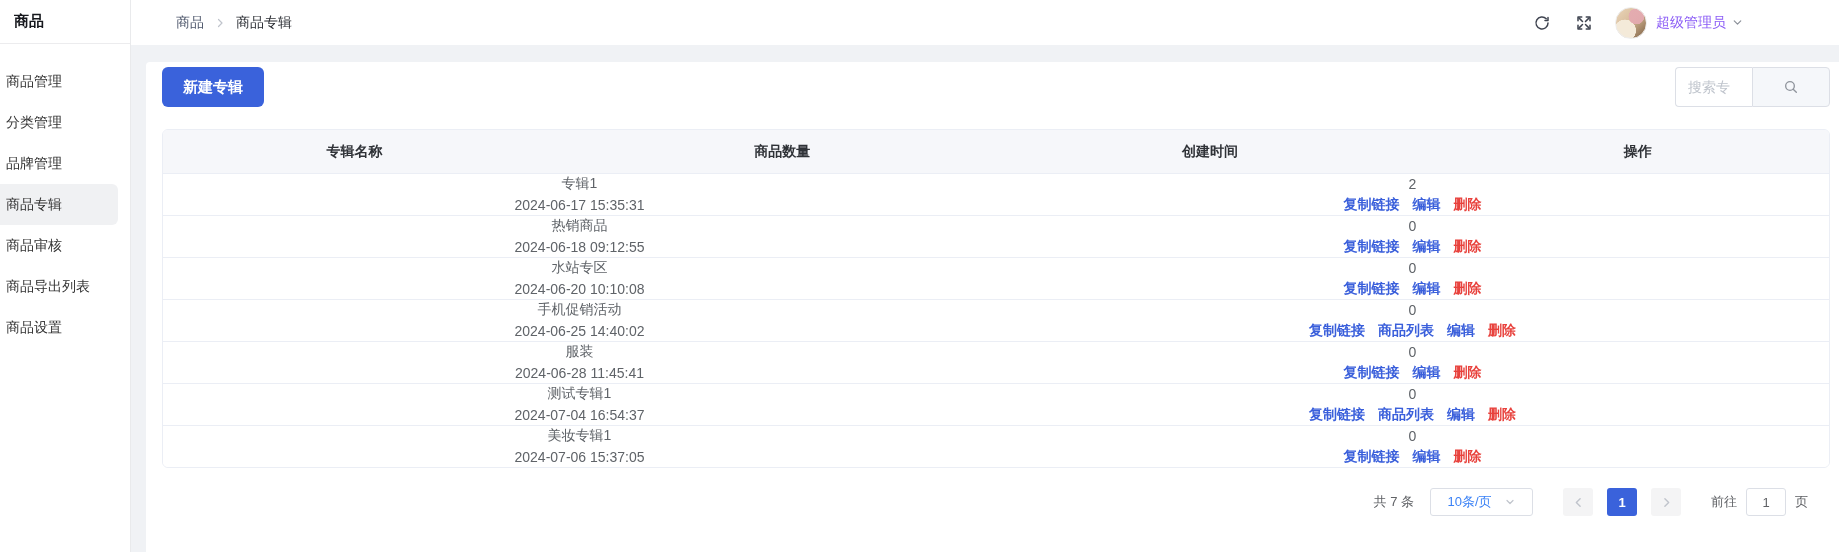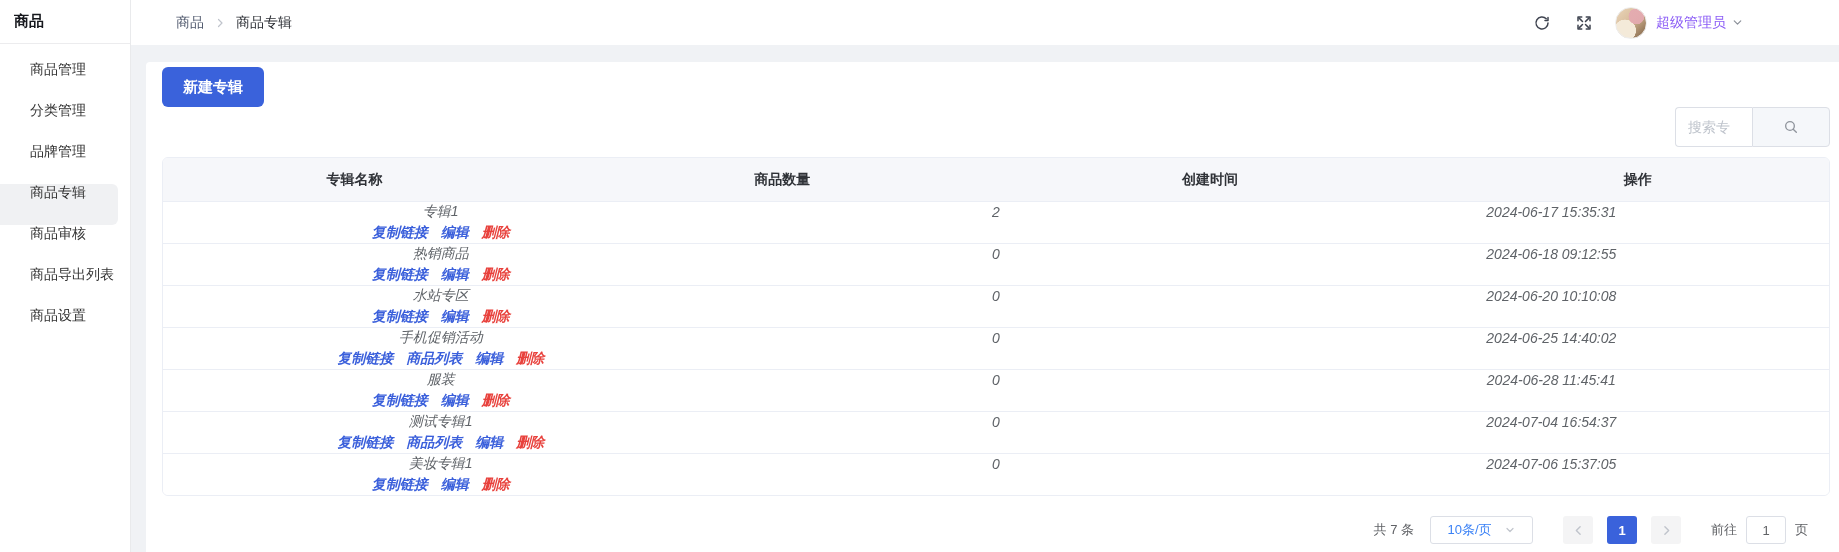--- a/index.html
+++ b/index.html
@@ -12,21 +12,21 @@
   .app { display:flex; width:100%; height:100%; }
 
   
   .sidebar { width:131px; min-width:131px; background:#fff; border-right:1px solid #e9eaec; }
   .sidebar-header {
     height:44px; display:flex; align-items:center; padding-left:14px;
     font-size:15px; font-weight:bold; color:#16181d; border-bottom:1px solid #ececee;
   }
   .sidebar-nav { padding-top:17px; }
   .nav-item {
-    height:41px; display:flex; align-items:flex-start; padding-left:30px;
+    height:41px; display:flex; align-items:center; padding-left:6px;
     margin-right:12px; color:#333; cursor:pointer; border-radius:0 6px 6px 0;
   }
   .nav-item.active { background:#f0f1f3; }
 
   
   .main { flex:1; display:flex; flex-direction:column; min-width:0; }
 
   .topbar { height:45px; background:#fff; display:flex; align-items:center; padding:0 95px 0 45px; }
   .breadcrumb { display:flex; align-items:center; gap:10px; }
   .crumb { color:#515a6e; cursor:pointer; }
@@ -49,42 +49,42 @@
   
   .content { flex:1; background:#f0f2f5; padding:17px 0 0 15px; overflow:hidden; }
   .card { background:#fff; border-radius:4px 0 0 0; height:100%; padding:5px 9px 0 16px; }
 
   .toolbar { display:flex; justify-content:space-between; align-items:flex-start; }
   .btn-primary {
     height:40px; padding:0 21px; border:none; border-radius:6px; cursor:pointer;
     background:var(--primary,#3a62db); color:#fff; font-size:15px; font-weight:700;
     font-family:inherit;
   }
-  .search-group { display:flex; height:28px;margin-top:40px; }
+  .search-group { display:flex; height:28px; }
   .search-input {
     width:77px; height:40px; padding:0 12px; outline:none;
     border:1px solid #dcdfe6; border-radius:4px 0 0 4px; border-right:none;
     font-size:14px; color:#606266; font-family:inherit;
   }
   .search-input::placeholder { color:#bfc4cc; }
   .search-btn {
     width:78px; height:40px; background:#f5f7fa; border:1px solid #dcdfe6;
     border-radius:0 4px 4px 0; display:flex; align-items:center; justify-content:center;
     color:#8f949c; cursor:pointer;
   }
 
   
   .table { margin-top:22px; border:1px solid #ebeef5; border-radius:6px; overflow:hidden; }
   .thead {
     display:grid; grid-template-columns:repeat(4,1fr); height:43px; align-items:center;
     background:#f6f7fa; text-align:center; font-weight:700; color:#2f3237;gap:45px;
   }
   .trow {
-    display:grid; grid-template-columns:repeat(3,1fr); height:42px; align-items:center;
-    text-align:center; color:#5f6368; border-top:1px solid #ebeef5; background:#fff;font-style:italic;
+    display:grid; grid-template-columns:repeat(2,1fr); height:42px; align-items:center;
+    text-align:center; color:#5f6368; border-top:1px solid #ebeef5; background:#fff;
   }
   .actions { display:flex; justify-content:center; align-items:center; gap:13px; font-weight:700; }
   .action-link { color:var(--link,#3a5fdb); cursor:pointer; white-space:nowrap; }
   .action-link.danger { color:var(--danger,#e8413c); }
 
   
   .pagination {
     margin-top:20px; display:flex; align-items:center; justify-content:flex-end;
     padding-right:22px; font-size:13px; color:#606266;
   }

